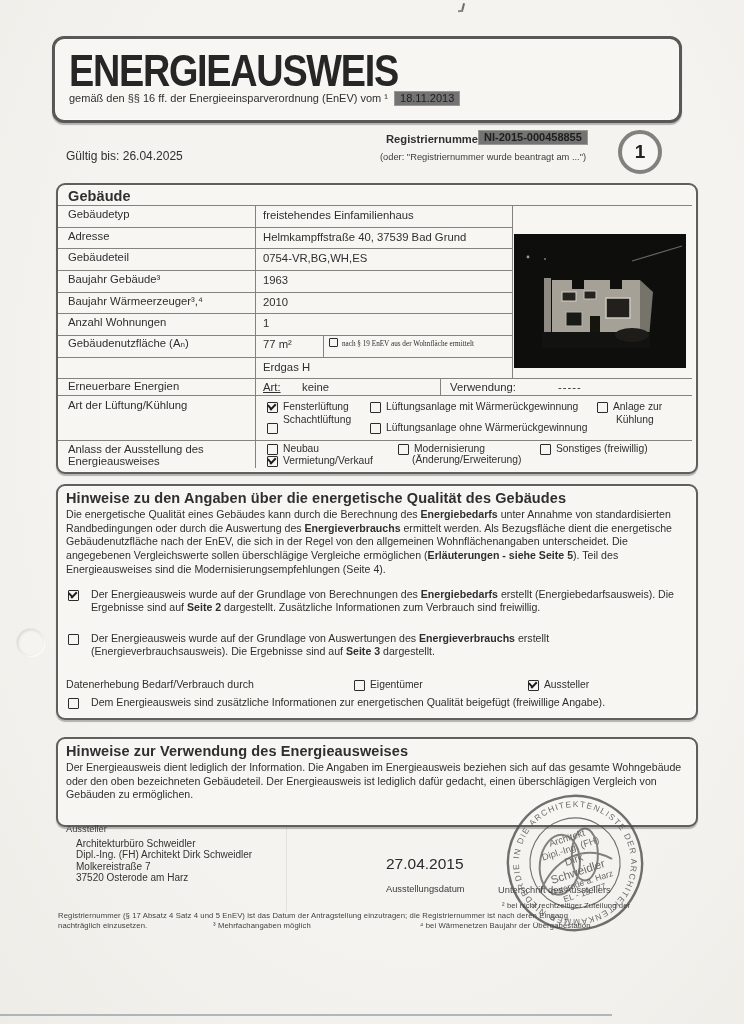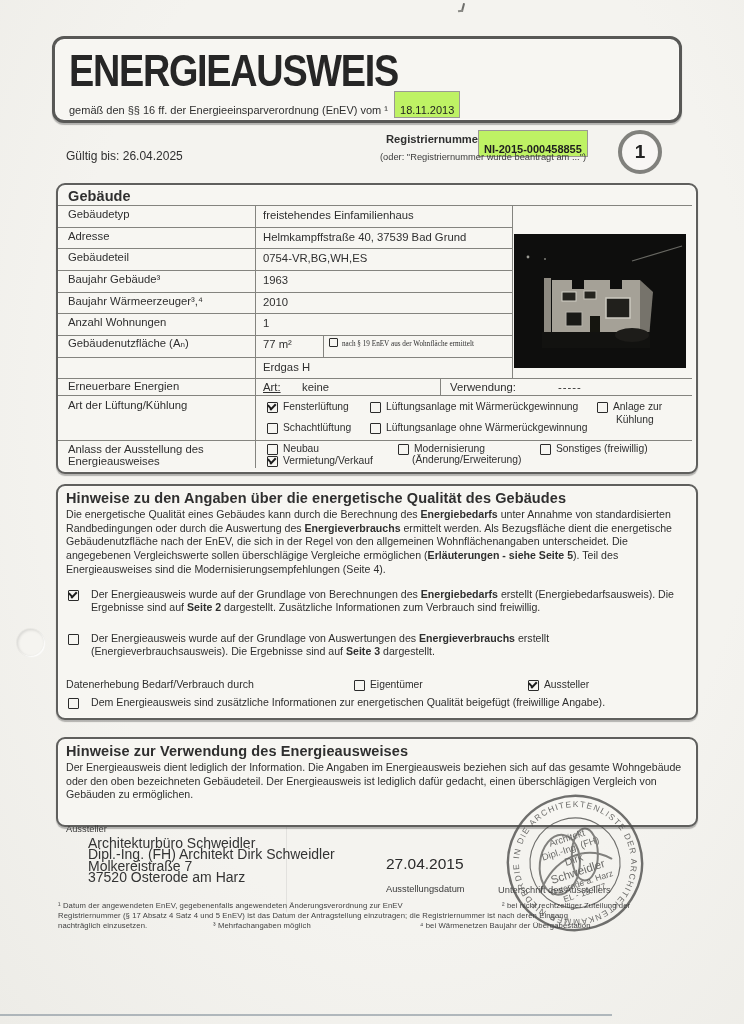--- a/index.html
+++ b/index.html
@@ -12,21 +12,21 @@
   .box{position:absolute;background:#f7f6f2;border:2px solid #5f5f5d;border-radius:9px;
        box-shadow:0 2px 1px rgba(60,60,60,.35), inset 0 0 0 1px rgba(255,255,255,.35);}
   .hline{position:absolute;height:1px;background:#84847f;}
   .vline{position:absolute;width:1px;background:#84847f;}
   .lbl{font-size:11.3px;line-height:11.5px;}
   .val{font-size:11.3px;}
   .b{font-weight:bold;}
   .sectitle{font-size:14.5px;font-weight:bold;letter-spacing:.1px;}
   .para{font-size:10.6px;line-height:13.7px;text-align:left;}
   .cbl{font-size:10.3px;}
-  .hl{display:inline-block;background:#bef264;color:#1e1e1e;padding:12px 5px 1px 5px;
+  .hl{display:inline-block;background:#737373;color:#1e1e1e;padding:0 5px 1px 5px;
       box-shadow:0 0 0 1px #9a9994;font-weight:bold;}
   .cb{position:absolute;width:9px;height:9px;border:1.3px solid #2b2b2b;background:#f6f5f1;border-radius:1px;}
   .cb.on::before{content:"";position:absolute;left:-1px;top:3.4px;width:5px;height:2.1px;background:#1d1d1d;transform:rotate(48deg);}
   .cb.on::after{content:"";position:absolute;left:1.2px;top:2.8px;width:8.4px;height:2.1px;background:#1d1d1d;transform:rotate(-47deg);}
   .fnote{font-size:7.7px;color:#3f3f3f;letter-spacing:.1px;}
   .h-title{font-size:45px;font-weight:bold;letter-spacing:-1.5px;display:inline-block;
            transform:scaleX(.84);transform-origin:left top;color:#262626;}
   .h-sub{font-size:20px;font-weight:bold;color:#262626;}
   .badge{position:absolute;left:618px;top:130px;width:44px;height:44px;border:4.5px solid #81817d;
          border-radius:50%;box-sizing:border-box;display:flex;align-items:center;justify-content:center;
@@ -106,21 +106,21 @@
 
     <span class="abs lbl" style="left:10px;top:215px;">Art der Lüftung/Kühlung</span>
     <span class="cb on" style="left:209px;top:217px;"></span>
     <span class="abs cbl" style="left:225px;top:216px;">Fensterlüftung</span>
     <span class="cb" style="left:312px;top:217px;"></span>
     <span class="abs cbl" style="left:328px;top:216px;">Lüftungsanlage mit Wärmerückgewinnung</span>
     <span class="cb" style="left:539px;top:217px;"></span>
     <span class="abs cbl" style="left:555px;top:216px;">Anlage zur</span>
     <span class="abs cbl" style="left:558px;top:229px;">Kühlung</span>
     <span class="cb" style="left:209px;top:238px;"></span>
-    <span class="abs cbl" style="left:225px;top:237px;text-align:right;">Schachtlüftung</span>
+    <span class="abs cbl" style="left:225px;top:229px;text-align:right;">Schachtlüftung</span>
     <span class="cb" style="left:312px;top:238px;"></span>
     <span class="abs cbl" style="left:328px;top:237px;">Lüftungsanlage ohne Wärmerückgewinnung</span>
 
     <span class="abs lbl" style="left:10px;top:258px;width:195px;line-height:12px;">Anlass der Ausstellung des Energieausweises</span>
     <span class="cb" style="left:209px;top:259px;"></span>
     <span class="abs cbl" style="left:225px;top:258px;">Neubau</span>
     <span class="cb" style="left:340px;top:259px;"></span>
     <span class="abs cbl" style="left:356px;top:258px;">Modernisierung</span>
     <span class="abs cbl" style="left:354px;top:269px;">(Änderung/Erweiterung)</span>
     <span class="cb" style="left:482px;top:259px;"></span>
@@ -173,21 +173,21 @@
     <span class="cb" style="left:10px;top:212px;"></span>
     <span class="abs para" style="left:33px;top:210px;width:600px;">Dem Energieausweis sind zusätzliche Informationen zur energetischen Qualität beigefügt (freiwillige Angabe).</span>
   </div>
 
   <div class="box" style="left:56px;top:737px;width:638px;height:86px;">
     <span class="abs sectitle" style="left:8px;top:4px;">Hinweise zur Verwendung des Energieausweises</span>
     <div class="abs para" style="left:8px;top:22px;width:618px;">Der Energieausweis dient lediglich der Information. Die Angaben im Energieausweis beziehen sich auf das gesamte Wohngebäude oder den oben bezeichneten Gebäudeteil. Der Energieausweis ist lediglich dafür gedacht, einen überschlägigen Vergleich von Gebäuden zu ermöglichen.</div>
   </div>
 
   <span class="abs small9" style="left:66px;top:824px;">Aussteller</span>
-  <div class="abs" style="left:76px;top:838px;font-size:14px;line-height:11.3px;color:#333;margin-left:12px;">
+  <div class="abs" style="left:76px;top:838px;font-size:10px;line-height:11.3px;color:#333;">
     <div>Architekturbüro Schweidler</div>
     <div>Dipl.-Ing. (FH) Architekt Dirk Schweidler</div>
     <div>Molkereistraße 7</div>
     <div>37520 Osterode am Harz</div>
   </div>
 
   <span class="abs" style="left:386px;top:855px;font-size:15.5px;color:#2b2b2b;">27.04.2015</span>
   <span class="abs small9" style="left:386px;top:884px;">Ausstellungsdatum</span>
   <span class="abs small9" style="left:498px;top:885px;color:#4a4a4a;">Unterschrift des Ausstellers</span>
 
@@ -210,20 +210,19 @@
         <text x="81" y="115" font-size="8.6">EL - 13.777</text>
       </g>
       <g stroke="#3c3c3a" fill="none" stroke-width="2" opacity="0.8" stroke-linecap="round">
         <ellipse cx="66" cy="78" rx="20" ry="30" transform="rotate(24 66 78)"></ellipse>
         <ellipse cx="93" cy="76" rx="13" ry="26" transform="rotate(18 93 76)"></ellipse>
         <path d="M40,97 C 62,70 96,66 117,88"></path>
       </g>
     </g>
   </svg>
 
-  <span class="abs fnote" style="left:58px;top:901px;">¹ Datum der angewendeten EnEV, gegebenenfalls angewendeten Änderungsverordnung zur EnEV</span>
   <span class="abs fnote" style="left:502px;top:901px;">² bei nicht rechtzeitiger Zuteilung der</span>
   <span class="abs fnote" style="left:58px;top:911px;">Registriernummer (§ 17 Absatz 4 Satz 4 und 5 EnEV) ist das Datum der Antragstellung einzutragen; die Registriernummer ist nach deren Eingang</span>
   <span class="abs fnote" style="left:58px;top:921px;">nachträglich einzusetzen.</span>
   <span class="abs fnote" style="left:213px;top:921px;">³ Mehrfachangaben möglich</span>
   <span class="abs fnote" style="left:420px;top:921px;">⁴ bei Wärmenetzen Baujahr der Übergabestation</span>
 
 </div>
 
 </body></html>

